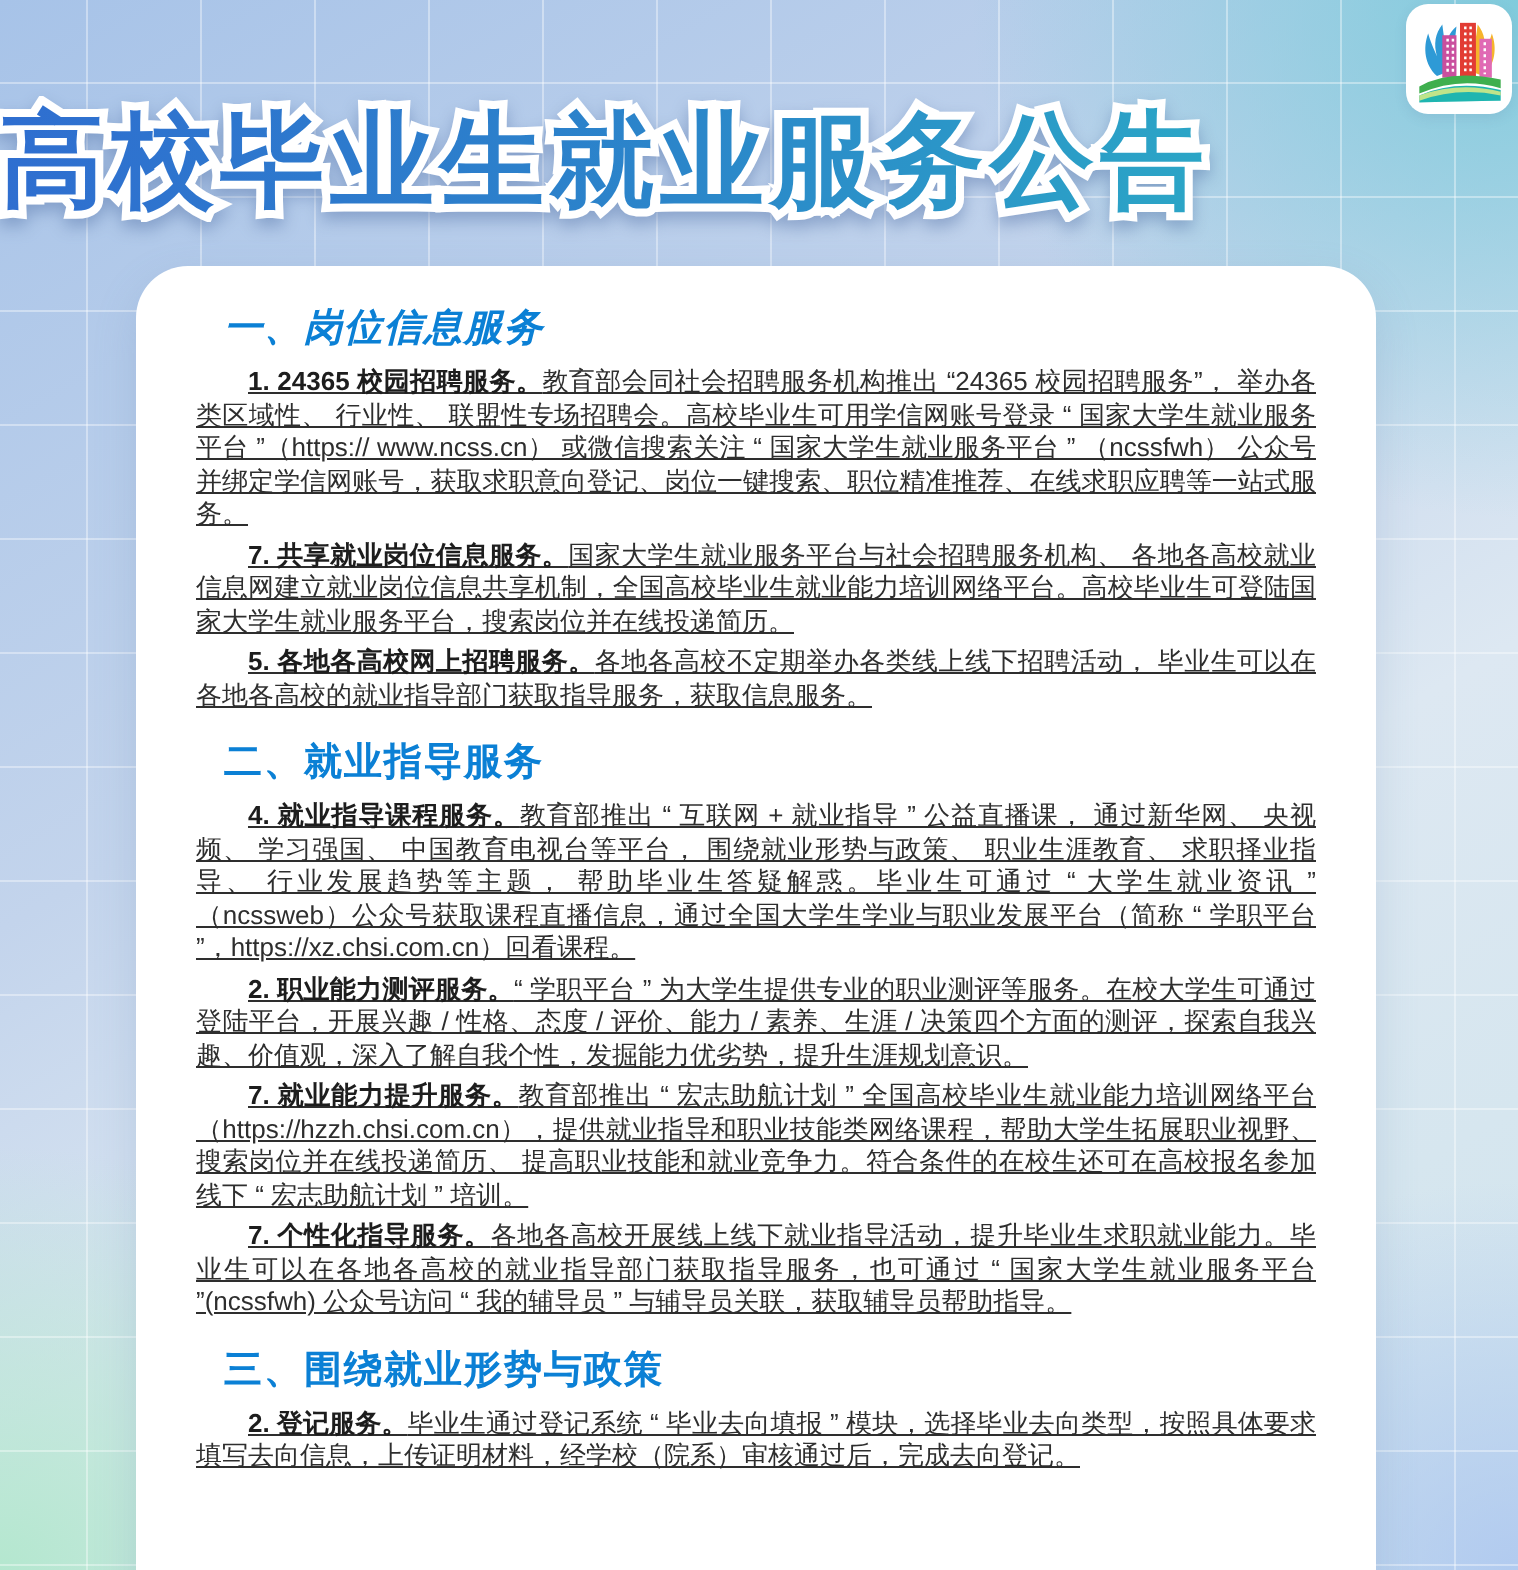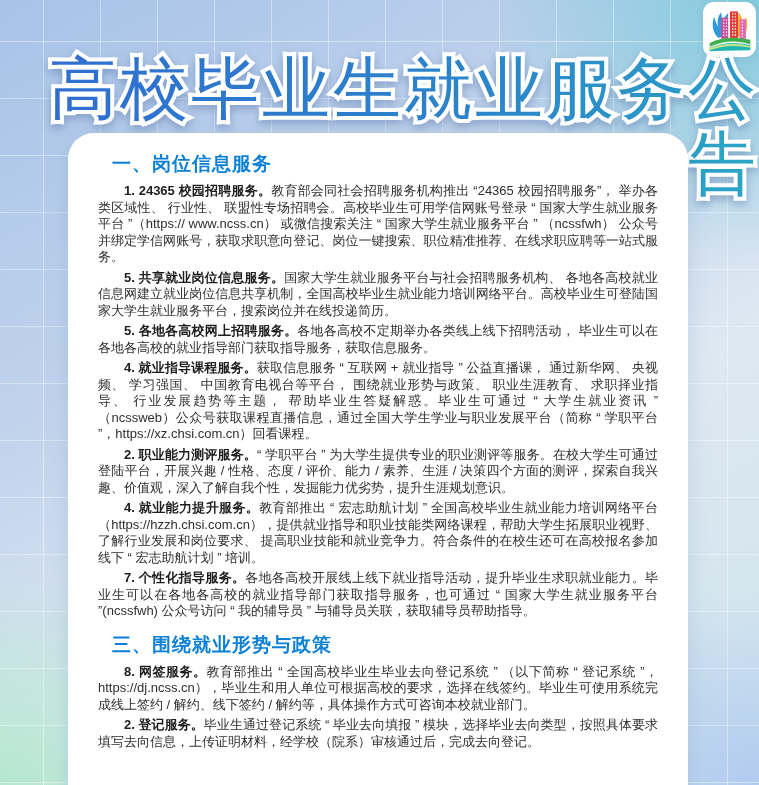--- a/index.html
+++ b/index.html
@@ -25,23 +25,23 @@
   }
   
   .logo-badge{
     position:absolute;top:2px;right:3px;width:53px;height:55px;
     background:#fff;border-radius:11px;
     display:flex;align-items:center;justify-content:center;
     box-shadow:0 2px 6px rgba(90,120,160,.15);
   }
   
   .title{
-    position:absolute;top:52px;left:0;width:100%;text-align:right;margin:0;
+    position:absolute;top:52px;left:0;width:100%;text-align:left;margin:0;
     font-family:"DejaVu Serif","Liberation Serif",serif;
-    font-weight:400;font-size:68px;letter-spacing:3px;line-height:1.1;
+    font-weight:700;font-size:52px;letter-spacing:3px;line-height:1.1;
   }
   .title .stroke{
     position:absolute;left:0;right:0;top:0;
     color:#fff;-webkit-text-stroke:8px #ffffff;
     filter:drop-shadow(0 4px 4px rgba(80,110,165,.45));
   }
   .title .fill{
     position:relative;
     background:linear-gradient(95deg,#2f6ed0 0%,#2b85ca 55%,#2ba6c6 100%);
     -webkit-background-clip:text;background-clip:text;color:transparent;
@@ -51,24 +51,24 @@
     position:absolute;left:68px;top:133px;width:620px;height:680px;
     background:#ffffff;border-radius:26px 26px 0 0;
     box-shadow:0 8px 22px rgba(95,130,175,.20);
     box-sizing:border-box;
     padding:14px 30px 10px 30px;
   }
   .section-heading{
     color:#0b80d5;font-size:19px;font-weight:bold;
     margin:12px 0 6px 14px;letter-spacing:1px;
   }
-  .section:first-child .section-heading{margin-top:4px;}
+  .section:first-child .section-heading{margin-top:4px;font-style:italic;}
   .para{
     margin:4px 0;color:#2e2e2e;font-size:13px;line-height:16.5px;
-    text-align:justify;text-indent:2em;
+    text-align:justify;text-indent:2em;text-decoration:underline;
   }
   .para .lead{color:#1d1d1d;font-weight:bold;}
 </style>
 </head>
 <body>
 
 <div class="page">
   <div class="bg-grid"></div>
 
   <div class="logo-badge">
@@ -99,42 +99,42 @@
     <span class="fill">高校毕业生就业服务公告</span>
   </h1>
 
   <div class="card">
     <div id="sections">
   <section class="section">
     <h2 class="section-heading">一、岗位信息服务</h2>
     <div class="paragraphs">
   <p class="para"><b class="lead">1. 24365 校园招聘服务。</b><span class="body-text">教育部会同社会招聘服务机构推出 “24365 校园招聘服务”， 举办各类区域性、 行业性、 联盟性专场招聘会。高校毕业生可用学信网账号登录 “ 国家大学生就业服务平台 ”（https:// www.ncss.cn） 或微信搜索关注 “ 国家大学生就业服务平台 ” （ncssfwh） 公众号并绑定学信网账号，获取求职意向登记、岗位一键搜索、职位精准推荐、在线求职应聘等一站式服务。</span></p>
 
-  <p class="para"><b class="lead">5. 共享就业岗位信息服务。</b><span class="body-text">国家大学生就业服务平台与社会招聘服务机构、 各地各高校就业信息网建立就业岗位信息共享机制，全国高校毕业生就业能力培训网络平台。高校毕业生可登陆国家大学生就业服务平台，搜索岗位并在线投递简历。</span></p>
+  <p class="para"><b class="lead">7. 共享就业岗位信息服务。</b><span class="body-text">国家大学生就业服务平台与社会招聘服务机构、 各地各高校就业信息网建立就业岗位信息共享机制，全国高校毕业生就业能力培训网络平台。高校毕业生可登陆国家大学生就业服务平台，搜索岗位并在线投递简历。</span></p>
 
   <p class="para"><b class="lead">5. 各地各高校网上招聘服务。</b><span class="body-text">各地各高校不定期举办各类线上线下招聘活动， 毕业生可以在各地各高校的就业指导部门获取指导服务，获取信息服务。</span></p>
 </div>
   </section>
 
   <section class="section">
+    <h2 class="section-heading">二、就业指导服务</h2>
     <div class="paragraphs">
-  <p class="para"><b class="lead">4. 就业指导课程服务。</b><span class="body-text">获取信息服务 “ 互联网 + 就业指导 ” 公益直播课， 通过新华网、 央视频、 学习强国、 中国教育电视台等平台， 围绕就业形势与政策、 职业生涯教育、 求职择业指导、 行业发展趋势等主题， 帮助毕业生答疑解惑。毕业生可通过 “ 大学生就业资讯 ” （ncssweb）公众号获取课程直播信息，通过全国大学生学业与职业发展平台（简称 “ 学职平台 ”，https://xz.chsi.com.cn）回看课程。</span></p>
+  <p class="para"><b class="lead">4. 就业指导课程服务。</b><span class="body-text">教育部推出 “ 互联网 + 就业指导 ” 公益直播课， 通过新华网、 央视频、 学习强国、 中国教育电视台等平台， 围绕就业形势与政策、 职业生涯教育、 求职择业指导、 行业发展趋势等主题， 帮助毕业生答疑解惑。毕业生可通过 “ 大学生就业资讯 ” （ncssweb）公众号获取课程直播信息，通过全国大学生学业与职业发展平台（简称 “ 学职平台 ”，https://xz.chsi.com.cn）回看课程。</span></p>
 
   <p class="para"><b class="lead">2. 职业能力测评服务。</b><span class="body-text">“ 学职平台 ” 为大学生提供专业的职业测评等服务。在校大学生可通过登陆平台，开展兴趣 / 性格、态度 / 评价、能力 / 素养、生涯 / 决策四个方面的测评，探索自我兴趣、价值观，深入了解自我个性，发掘能力优劣势，提升生涯规划意识。</span></p>
 
-  <p class="para"><b class="lead">4. 就业能力提升服务。</b><span class="body-text">教育部推出 “ 宏志助航计划 ” 全国高校毕业生就业能力培训网络平台（https://hzzh.chsi.com.cn），提供就业指导和职业技能类网络课程，帮助大学生拓展职业视野、了解行业发展和岗位要求、 提高职业技能和就业竞争力。符合条件的在校生还可在高校报名参加线下 “ 宏志助航计划 ” 培训。</span></p>
+  <p class="para"><b class="lead">7. 就业能力提升服务。</b><span class="body-text">教育部推出 “ 宏志助航计划 ” 全国高校毕业生就业能力培训网络平台（https://hzzh.chsi.com.cn），提供就业指导和职业技能类网络课程，帮助大学生拓展职业视野、搜索岗位并在线投递简历、 提高职业技能和就业竞争力。符合条件的在校生还可在高校报名参加线下 “ 宏志助航计划 ” 培训。</span></p>
 
   <p class="para"><b class="lead">7. 个性化指导服务。</b><span class="body-text">各地各高校开展线上线下就业指导活动，提升毕业生求职就业能力。毕业生可以在各地各高校的就业指导部门获取指导服务，也可通过 “ 国家大学生就业服务平台 ”(ncssfwh) 公众号访问 “ 我的辅导员 ” 与辅导员关联，获取辅导员帮助指导。</span></p>
 </div>
   </section>
 
   <section class="section">
     <h2 class="section-heading">三、围绕就业形势与政策</h2>
     <div class="paragraphs">
-  <p class="para"><b class="lead">8. 网签服务。</b><span class="body-text">教育部推出 “ 全国高校毕业生毕业去向登记系统 ” （以下简称 “ 登记系统 ”，https://dj.ncss.cn），毕业生和用人单位可根据高校的要求，选择在线签约。毕业生可使用系统完成线上签约 / 解约、线下签约 / 解约等，具体操作方式可咨询本校就业部门。</span></p>
 
   <p class="para"><b class="lead">2. 登记服务。</b><span class="body-text">毕业生通过登记系统 “ 毕业去向填报 ” 模块，选择毕业去向类型，按照具体要求填写去向信息，上传证明材料，经学校（院系）审核通过后，完成去向登记。</span></p>
 
 </div>
   </section>
 </div>
   </div>
 </div>
 
 </body></html>

